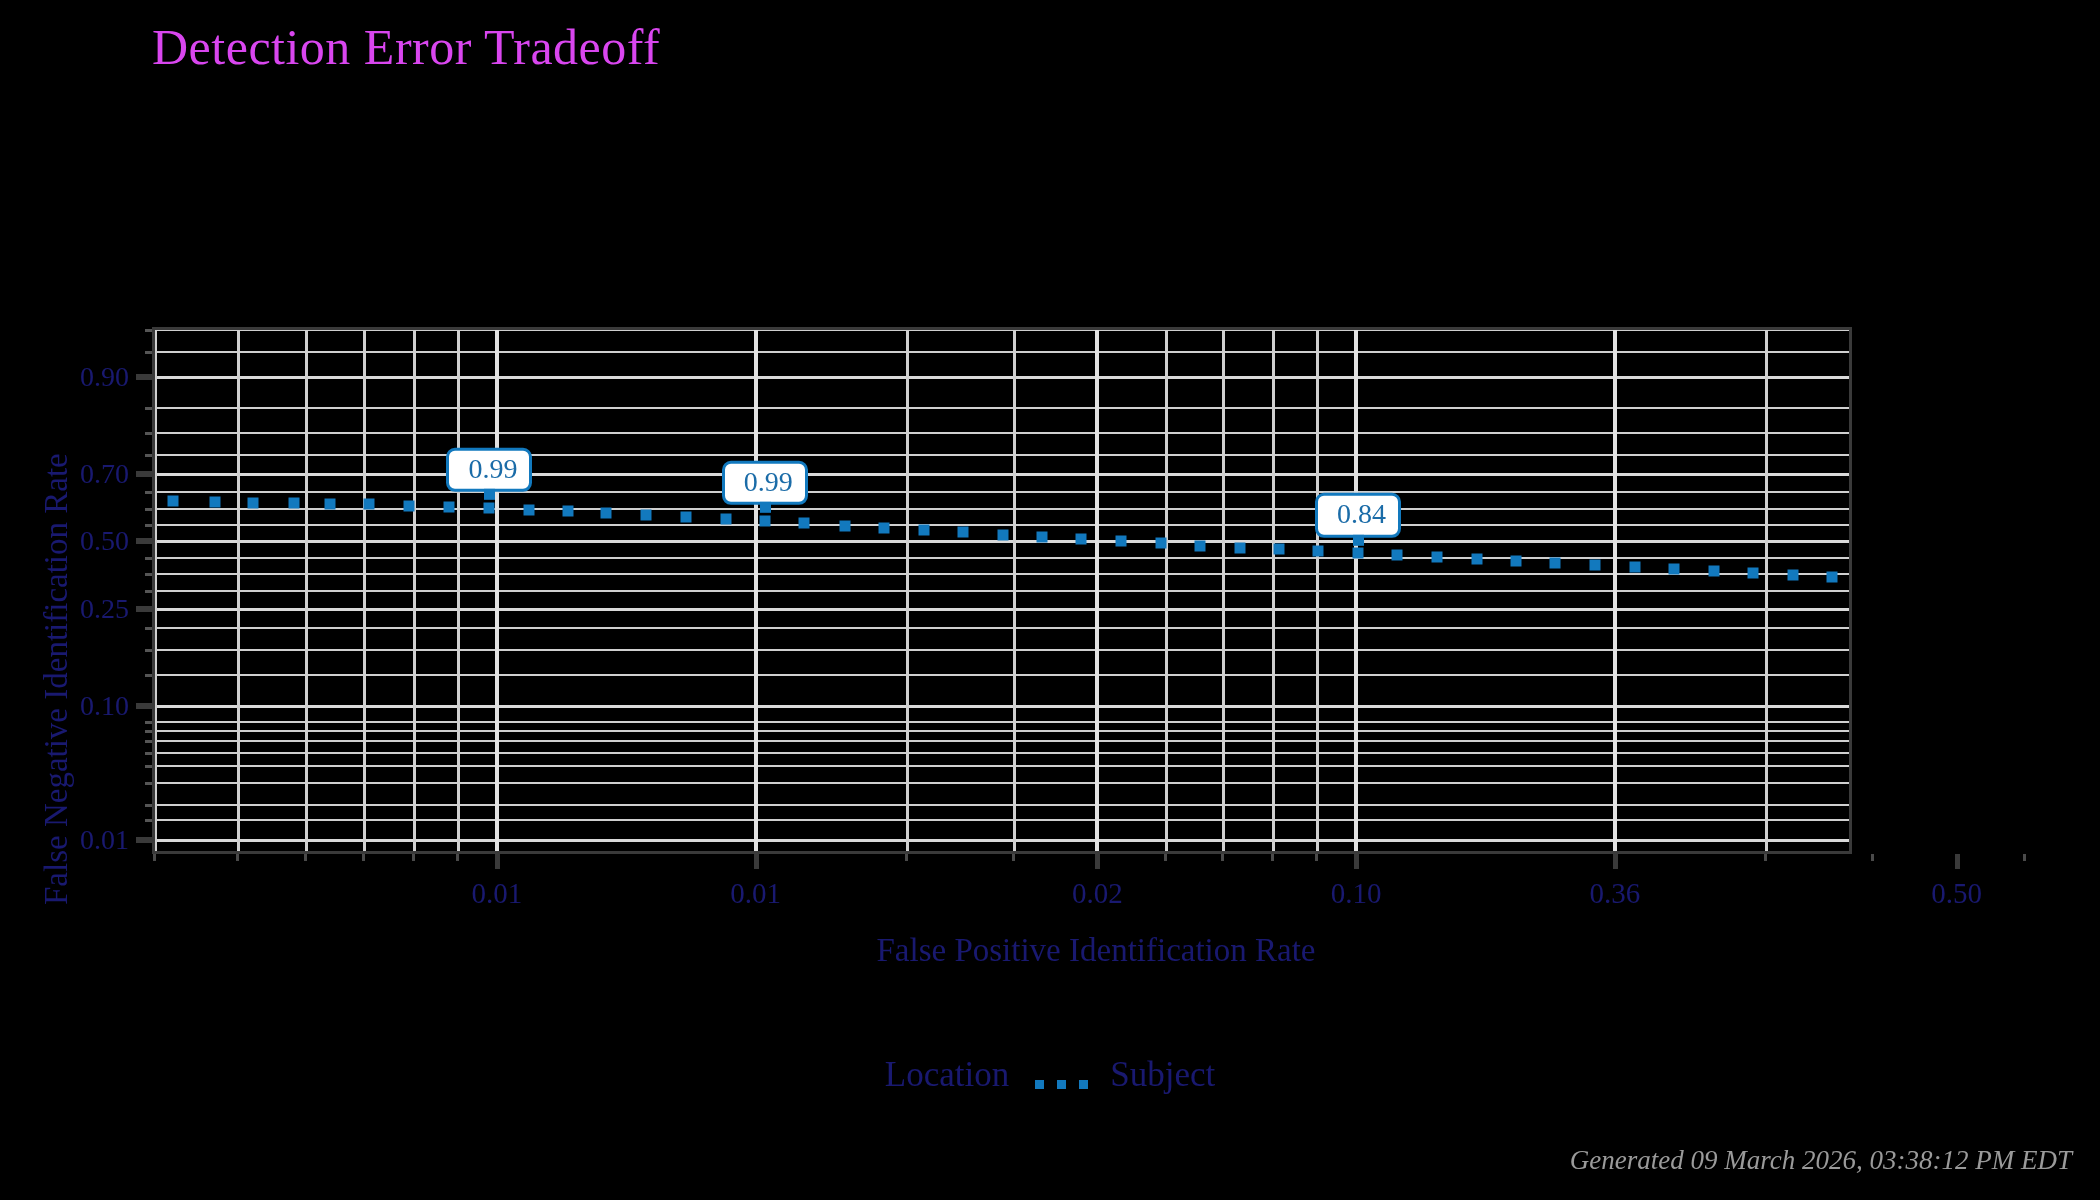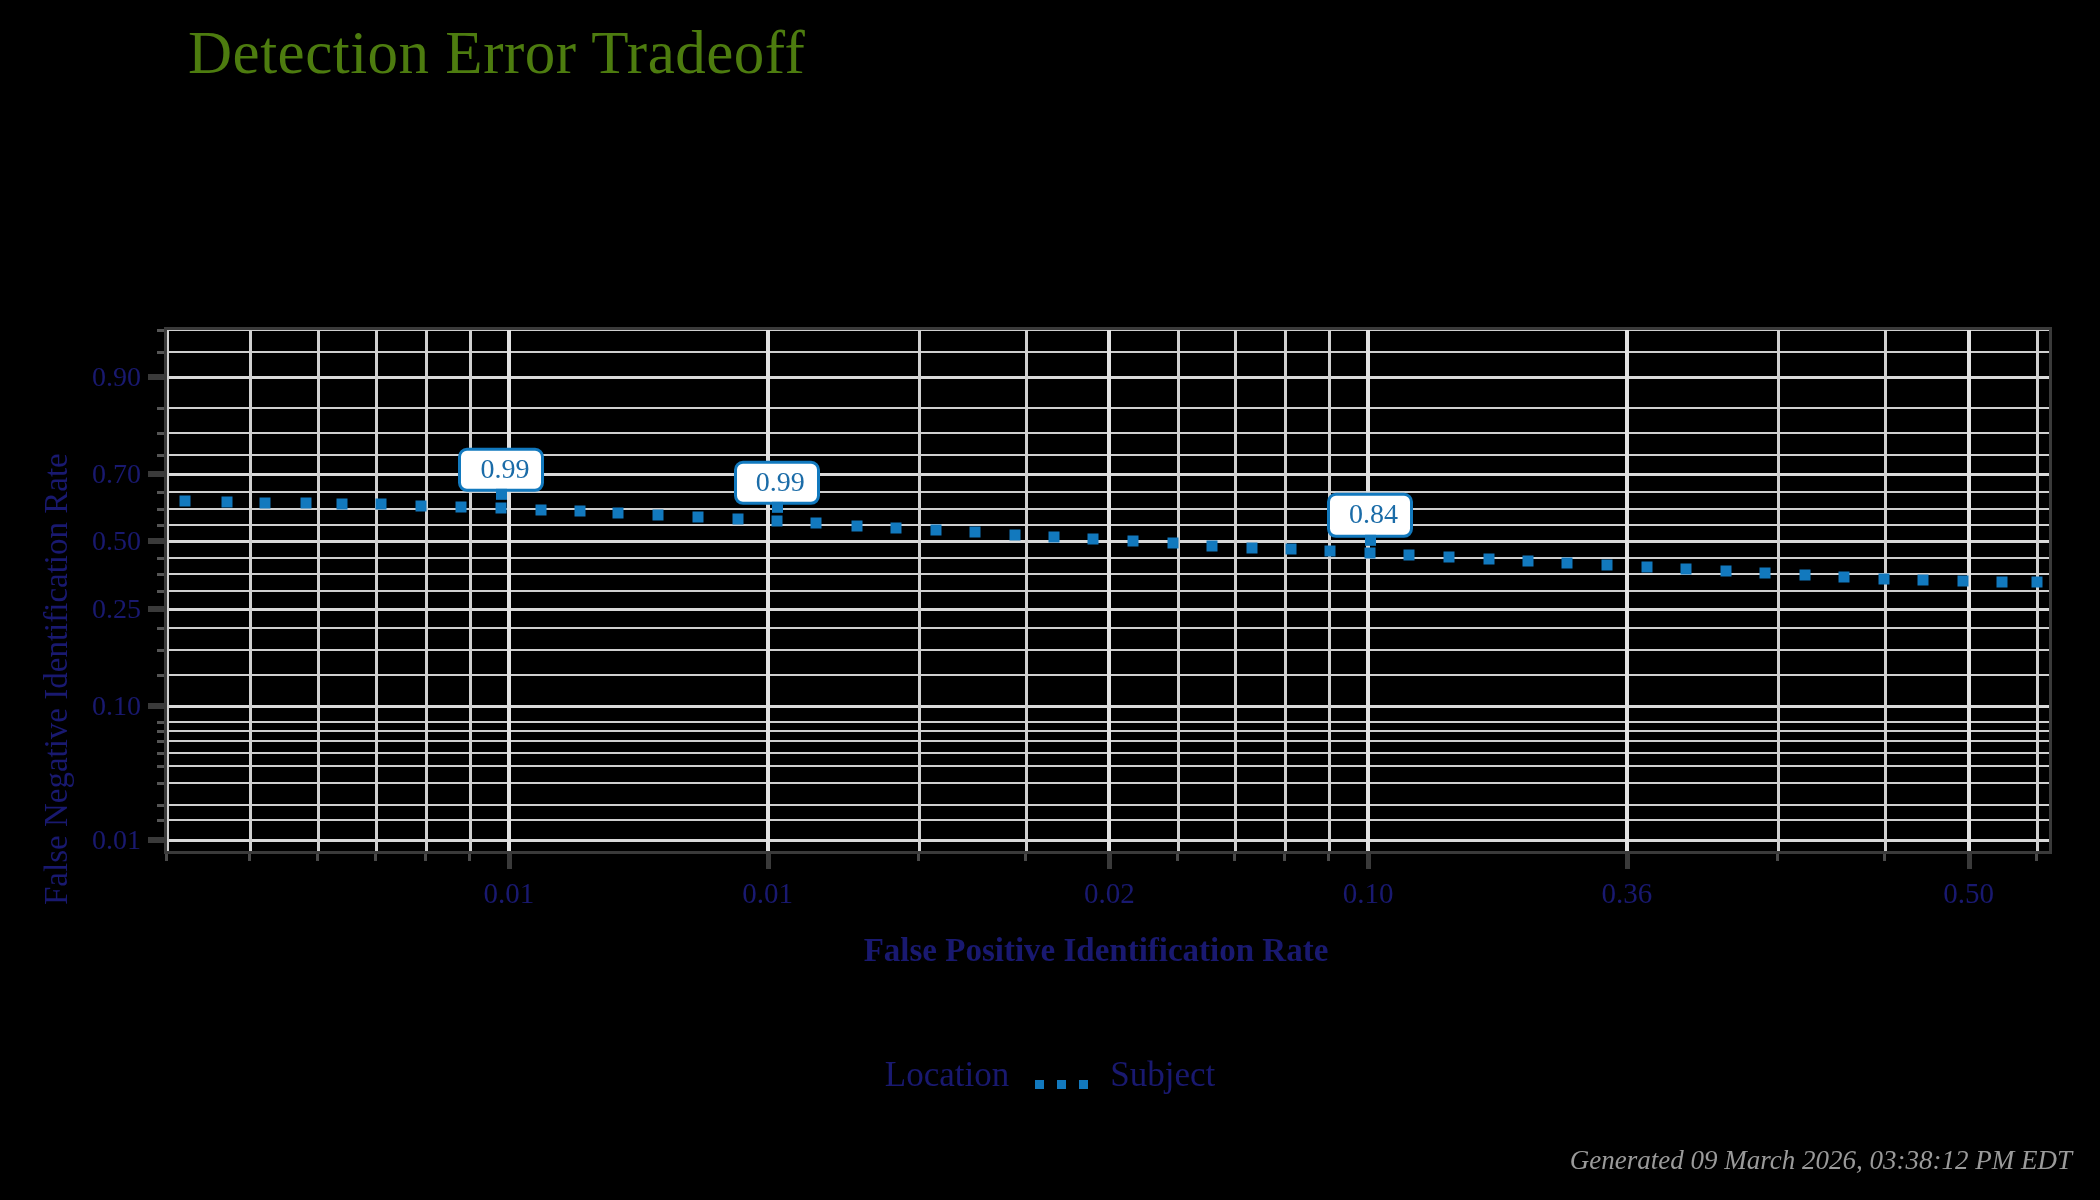--- a/index.html
+++ b/index.html
@@ -13,25 +13,24 @@
     position: relative;
     overflow: hidden;
     font-family: "Liberation Serif", "DejaVu Serif", serif;
   }
 
   
   #chart-title {
     position: absolute;
     left: 152px;
     top: 18px;
-    font-size: 61px;
-    color: #4d7c0f;
+    font-size: 50px;
+    color: #d946ef;
     letter-spacing: 0.5px;
     white-space: nowrap;
-    margin-left: 36px;
   }
 
   
   #y-axis-title {
     position: absolute;
     color: #191970;
     font-size: 33px;
     white-space: nowrap;
     transform-origin: 0 0;
     transform: rotate(-90deg);
@@ -39,29 +38,28 @@
     top: 905px;
   }
   #x-axis-title {
     position: absolute;
     left: 152px;
     width: 1888px;
     top: 932px;
     text-align: center;
     color: #191970;
     font-size: 33px;
-    font-weight: bold;
   }
 
   
   #plot-area {
     position: absolute;
-    left: 164px;
+    left: 152px;
     top: 327px;
-    width: 1888px;
+    width: 1700px;
     height: 527px;
     background: #000000;
     border: 3px solid #3a3a3a;
     box-sizing: border-box;
   }
   #plot-inner {
     position: absolute;
     inset: 0;
     overflow: hidden;
   }

